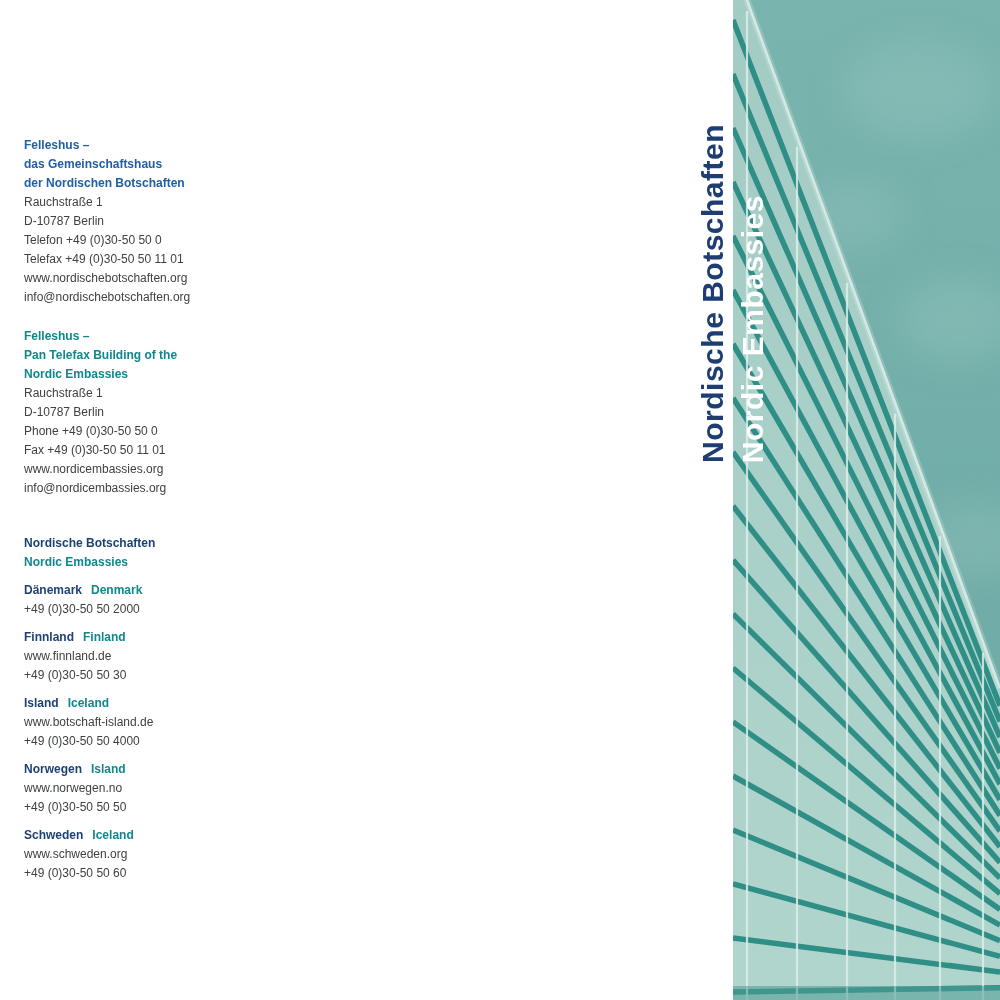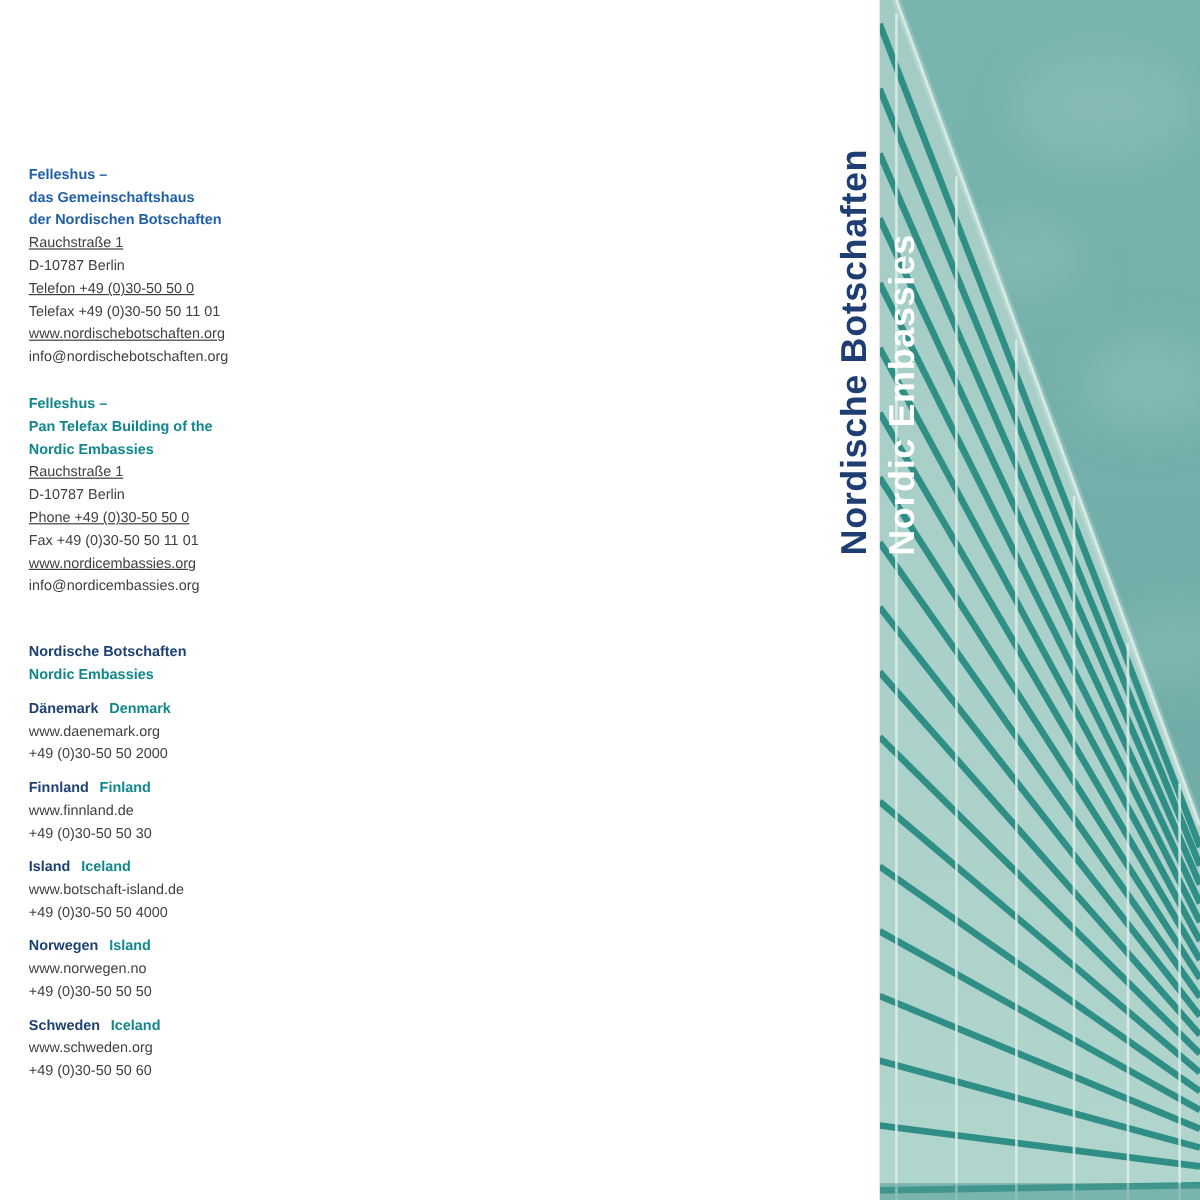--- a/index.html
+++ b/index.html
@@ -7,21 +7,21 @@
     width:1000px; height:1000px; position:relative; overflow:hidden;
     background:#ffffff;
     font-family:"Liberation Sans","DejaVu Sans",sans-serif;
   }
   
   .left-col {
     position:absolute; left:24px; top:136px; width:440px;
     color:#3e4044; font-size:12px; line-height:19px;
   }
   .left-col p { margin:0; }
-  .para { margin-top:9px;text-decoration:underline; }
+  .para { margin-top:9px; }
   .block-b2 { margin-top:20px; }
   .block-b3 { margin-top:36px; }
   .h-blue { color:#205ea6; font-weight:bold; }
   .h-teal { color:#10878c; font-weight:bold; }
   .navy   { color:#1e4173; font-weight:bold; }
   .teal   { color:#10878c; font-weight:bold; }
   .country { margin-top:9px; }
   .en-label { margin-left:9px;text-align:right; }
   
   .photo-panel {
@@ -69,21 +69,20 @@
     <p class="para">www.nordicembassies.org</p>
     <p>info@nordicembassies.org</p>
   </div>
 
   <div class="block-b3">
     <p class="navy">Nordische Botschaften</p>
     <p class="teal">Nordic Embassies</p>
 
     <div class="country">
       <p><span class="navy">Dänemark</span><span class="teal en-label">Denmark</span></p>
-      <p>www.daenemark.org</p>
       <p>+49 (0)30-50 50 2000</p>
     </div>
 
     <div class="country">
       <p><span class="navy">Finnland</span><span class="teal en-label">Finland</span></p>
       <p>www.finnland.de</p>
       <p>+49 (0)30-50 50 30</p>
     </div>
 
     <div class="country">

